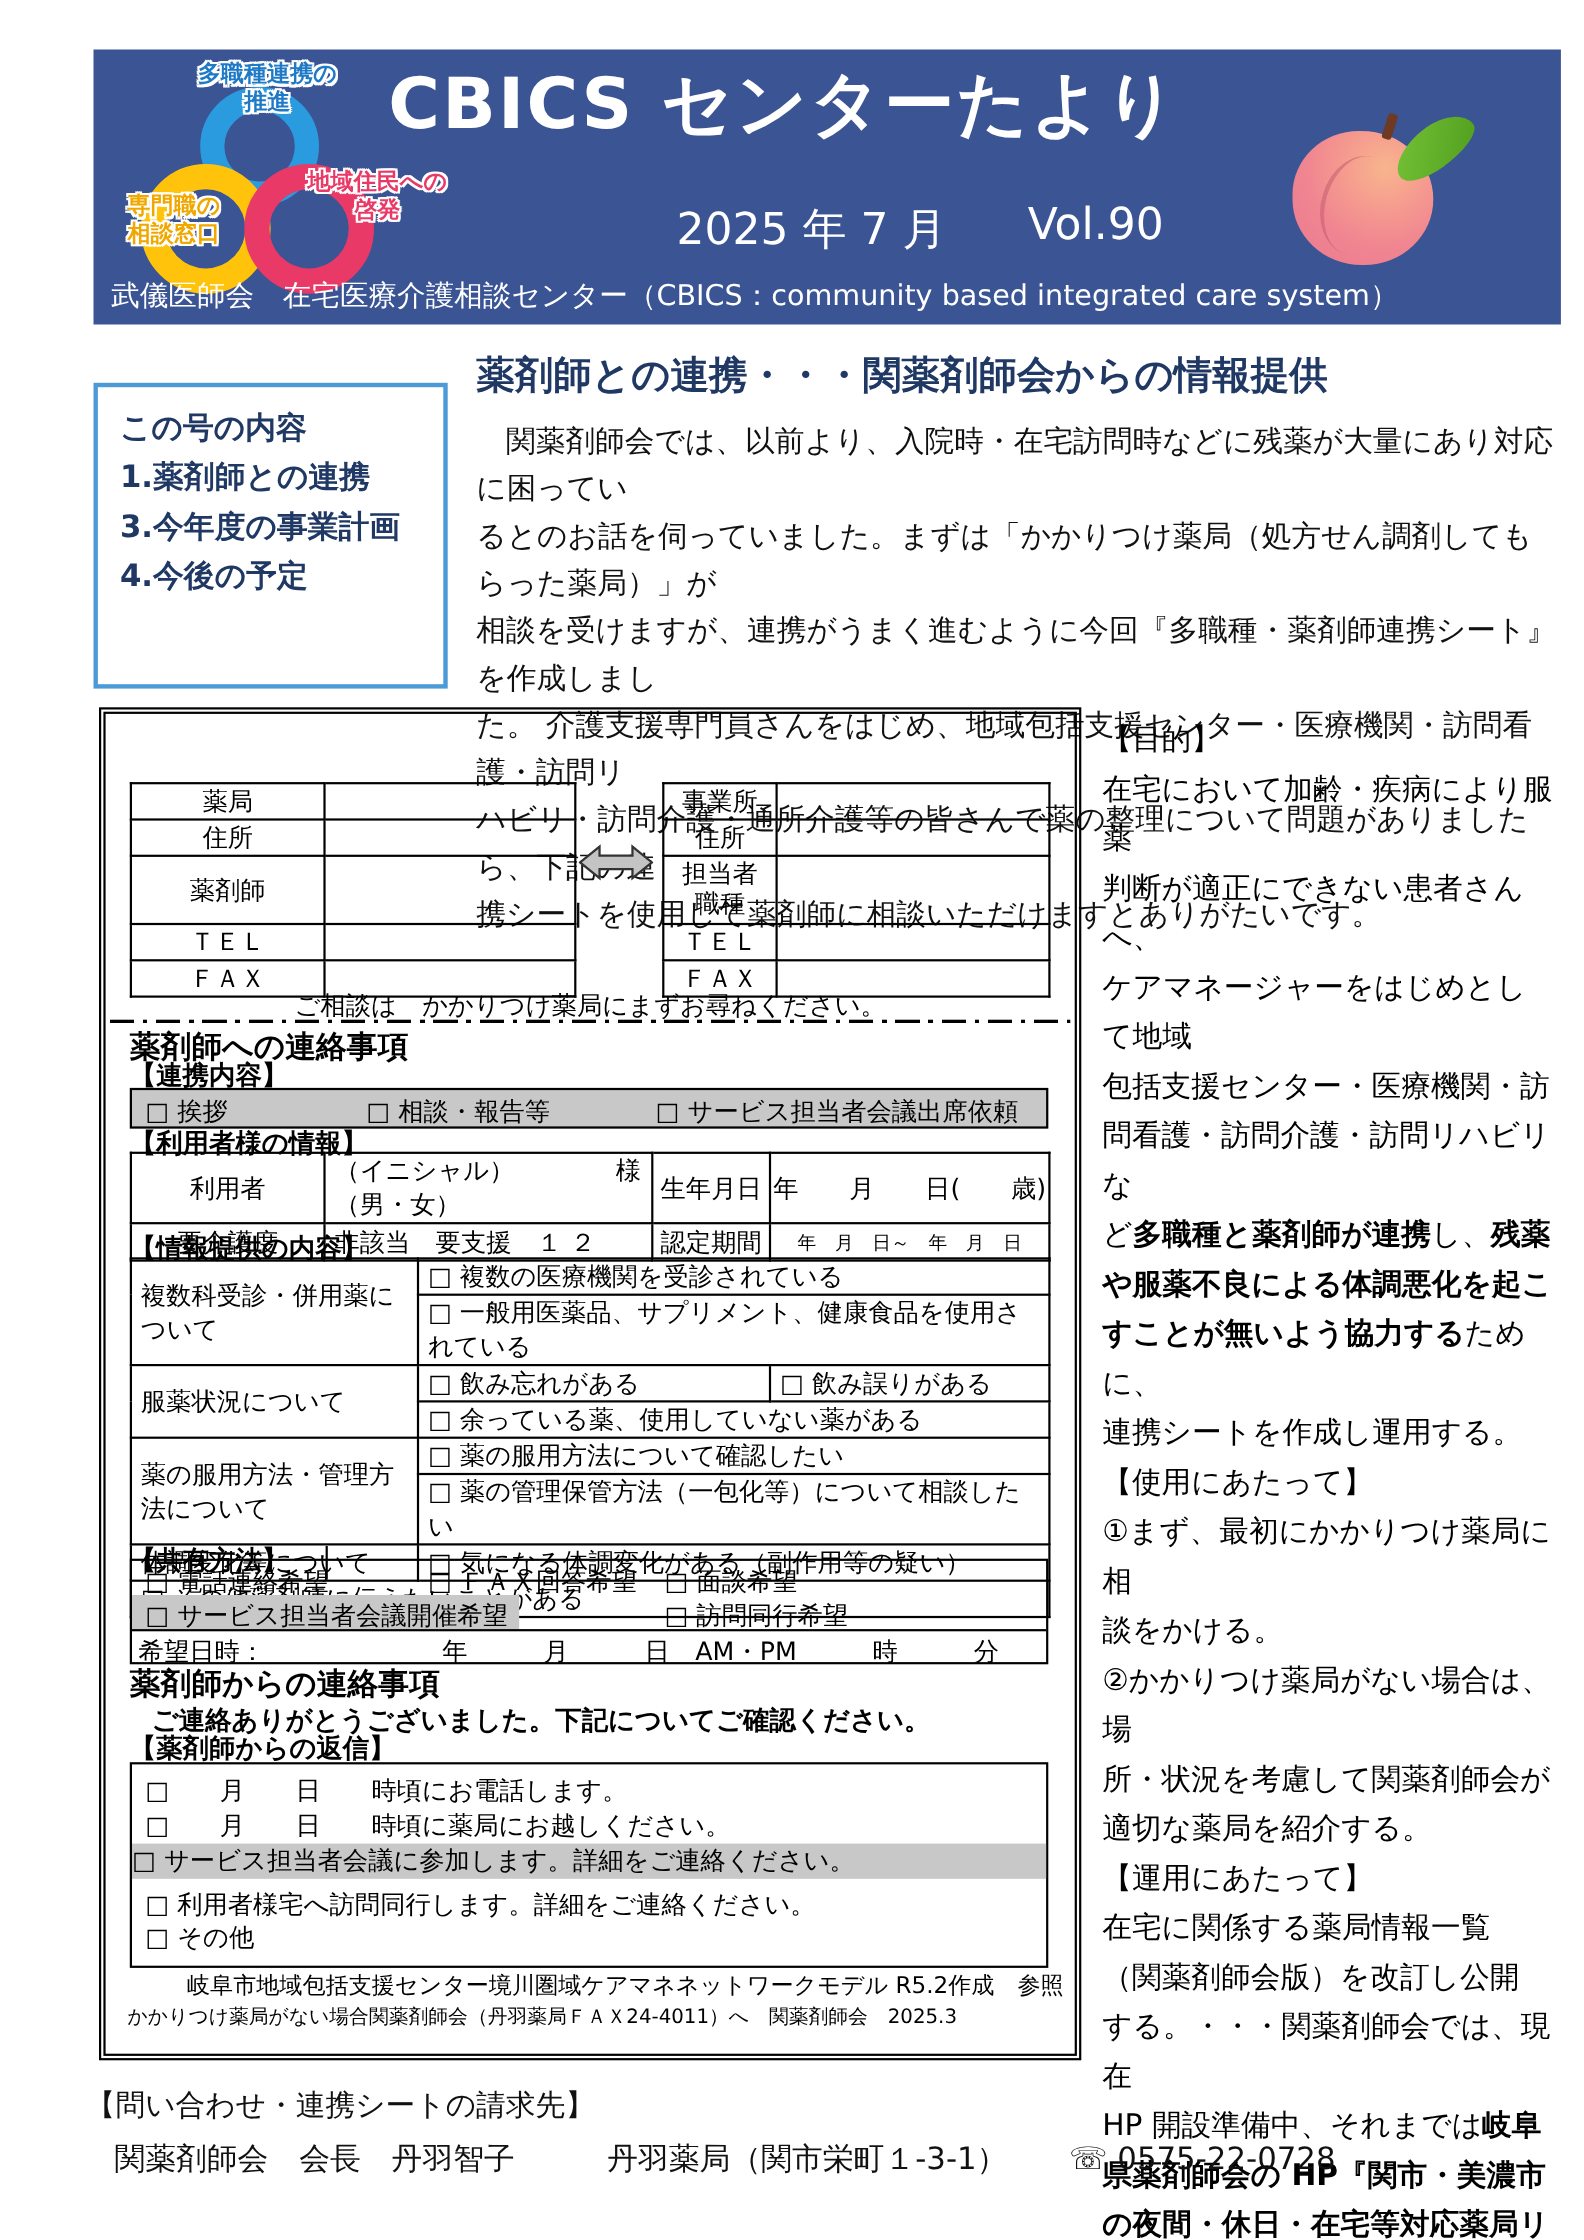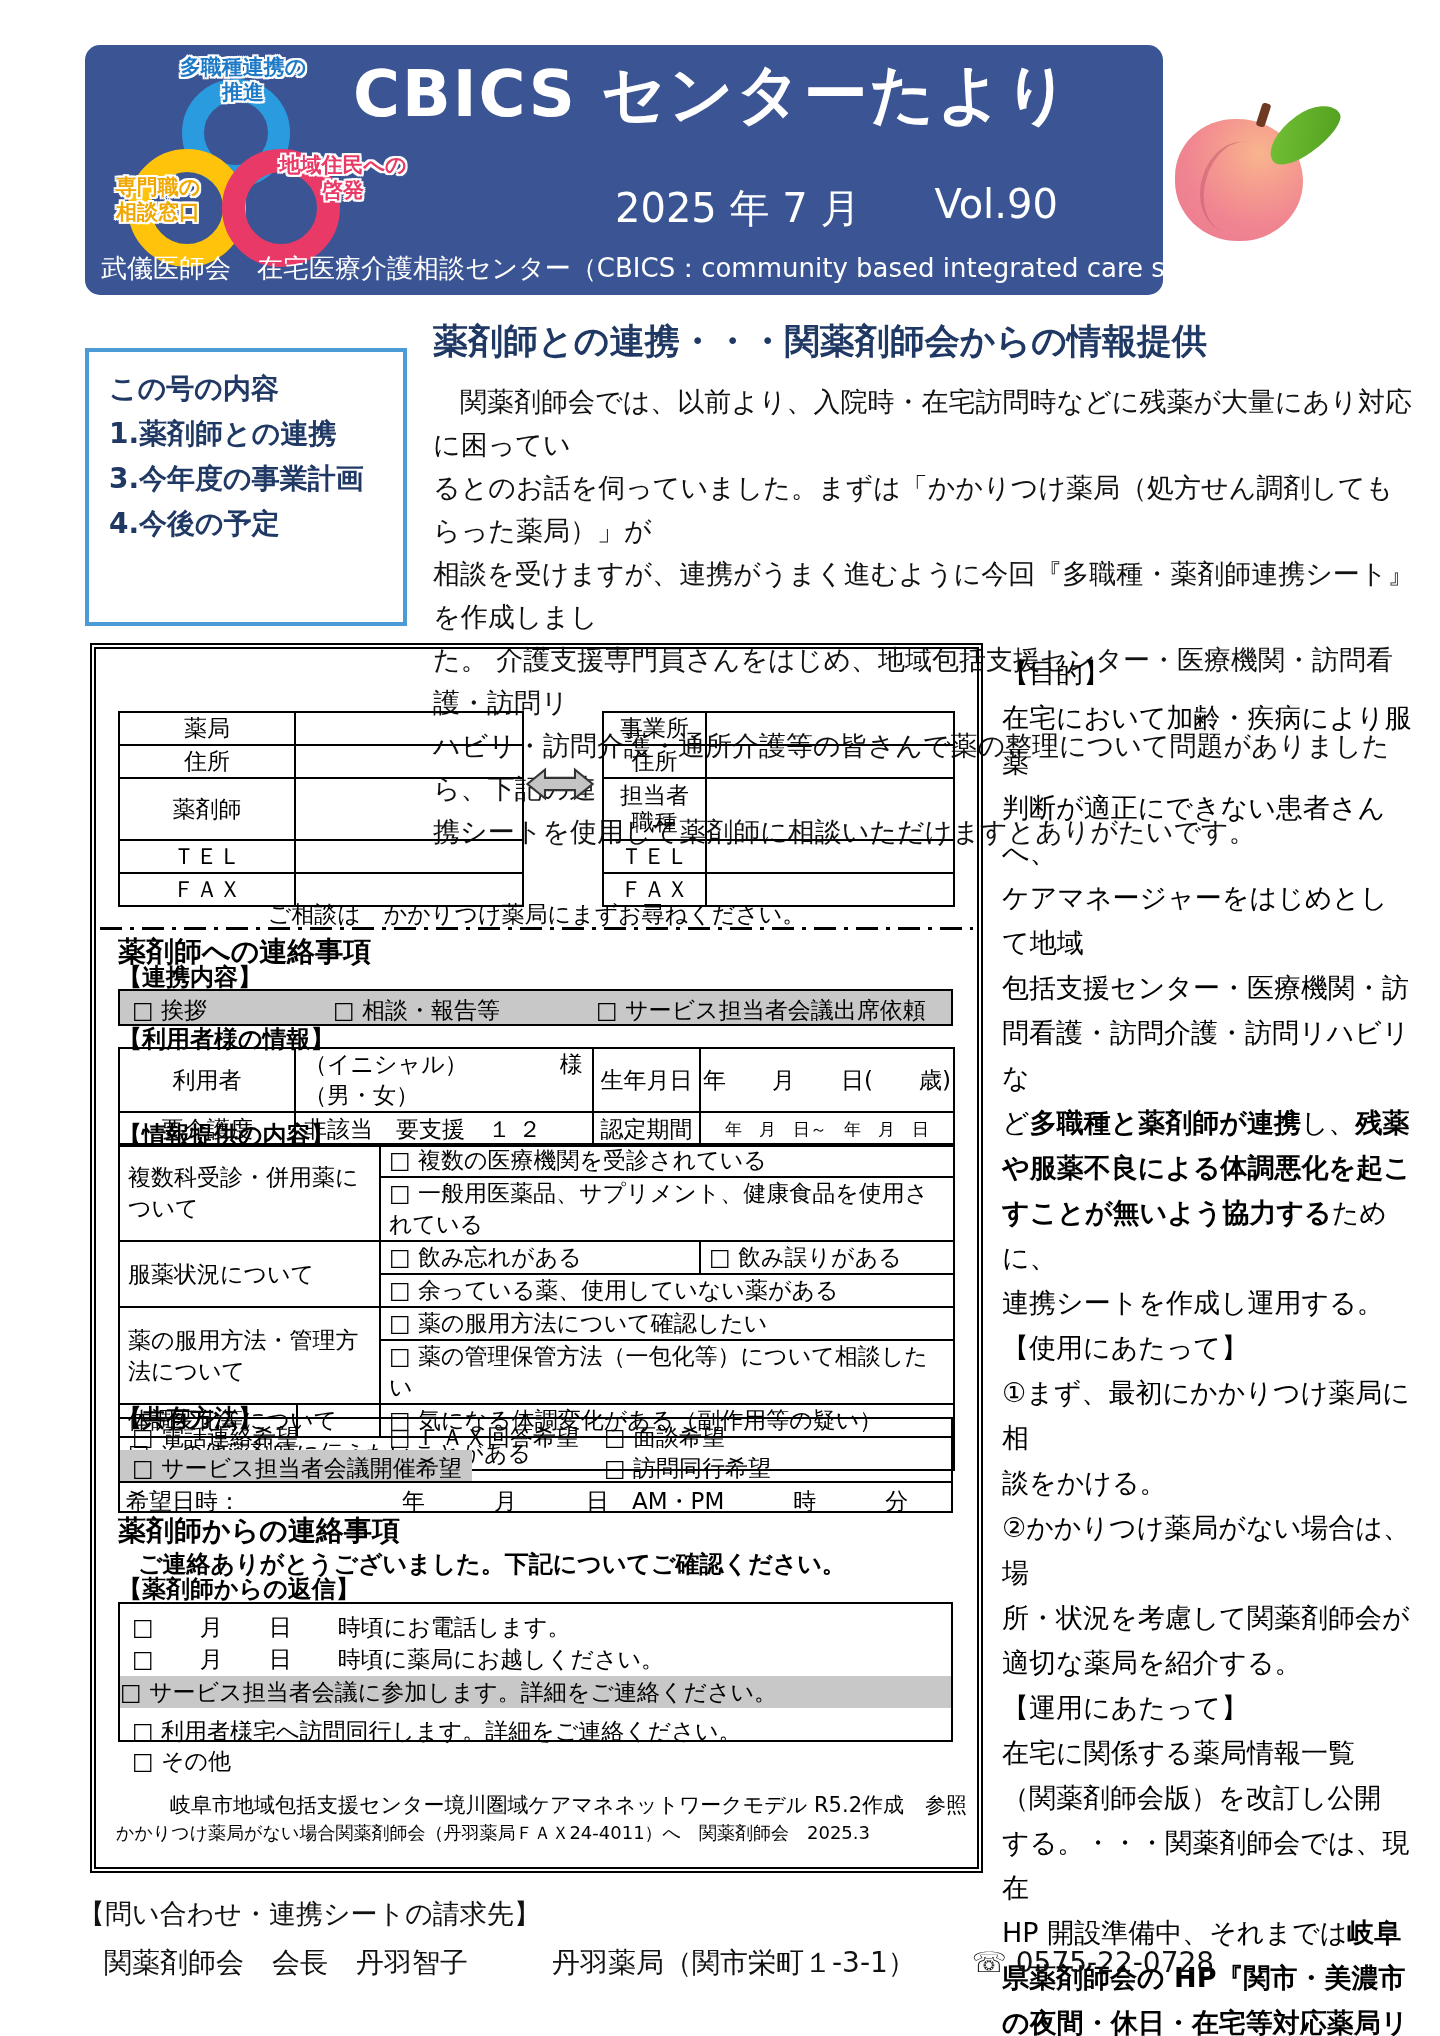--- a/index.html
+++ b/index.html
@@ -1,19 +1,19 @@
 <!DOCTYPE html>
 <html><head>
 <meta charset="utf-8">
 <style>
   html,body{margin:0;padding:0;background:#fff;}
   .page{position:relative;width:1440px;height:2036px;background:#fff;overflow:hidden;
         font-family:"DejaVu Sans","Liberation Sans",sans-serif;color:#000;}
   
-  .banner{position:absolute;left:85px;top:45px;width:1078px;height:250px;background:#3A5494;border-radius:15px;}
+  .banner{position:absolute;left:85px;top:45px;width:1334px;height:250px;background:#3A5494;}
   .banner-title{position:absolute;left:268px;top:6px;font-size:64px;font-weight:bold;color:#fff;letter-spacing:2px;white-space:nowrap;}
   .banner-issue{position:absolute;left:530px;top:136px;font-size:40px;color:#fff;display:flex;gap:74px;white-space:nowrap;}
   .banner-subtitle{position:absolute;left:16px;top:206px;font-size:26px;color:#fff;white-space:nowrap;}
   
   .logo{position:absolute;left:15px;top:8px;width:330px;height:240px;}
   .ring{position:absolute;border-radius:50%;}
   .ring-blue{left:82px;top:26px;width:64px;height:64px;border:22px solid #2B9BE0;}
   .ring-yellow{left:28px;top:96px;width:72px;height:72px;border:23px solid #FFC30B;}
   .ring-pink{left:122px;top:96px;width:72px;height:72px;border:23px solid #E93A67;}
   .logo-label{position:absolute;font-size:21px;font-weight:bold;line-height:25px;text-align:center;white-space:pre-line;
@@ -58,21 +58,21 @@
   .t-user{position:absolute;left:22px;top:398px;}
   .small{font-size:17px;}
   .t-info{position:absolute;left:22px;top:494px;}
   .t-info td{font-size:23px;}
   .g4split{background:linear-gradient(#000 0 0) 176px 0/2px 100% no-repeat;}
   .t-share{position:absolute;left:22px;top:768px;width:835px;height:96px;border:2px solid #000;box-sizing:border-box;}
   .t-share span{position:absolute;font-size:23px;white-space:nowrap;}
   .share-gray{position:absolute;left:0;top:31px;width:352px;height:31px;background:#C8C8C8;}
   .share-r3{position:absolute;left:0;top:62px;right:0;height:30px;border-top:2px solid #000;}
   .thanks{position:absolute;left:42px;top:899px;font-size:24px;font-weight:bold;white-space:nowrap;}
-  .reply-box{position:absolute;left:22px;top:953px;width:835px;height:140px;border:2px solid #000;box-sizing:border-box;}
+  .reply-box{position:absolute;left:22px;top:953px;width:835px;height:187px;border:2px solid #000;box-sizing:border-box;}
   .rline{position:absolute;left:0;right:0;padding-left:12px;font-size:23px;white-space:nowrap;}
   .rgray{background:#C8C8C8;height:32px;line-height:32px;padding-left:12px;}
   .fn1{position:absolute;left:0;top:1142px;width:100%;text-align:right;padding-right:10px;box-sizing:border-box;font-size:21px;}
   .fn2{position:absolute;left:20px;top:1172px;font-size:18px;white-space:nowrap;}
   
   .side{position:absolute;left:1002px;top:650px;width:410px;font-size:27px;line-height:45px;white-space:pre-line;color:#000;}
   .side .b{font-weight:bold;}
   
   .contact-heading{position:absolute;left:78px;top:1896px;font-size:27px;color:#111;white-space:nowrap;}
   .contact-line{position:absolute;left:104px;top:1944px;font-size:28px;color:#111;white-space:nowrap;}

